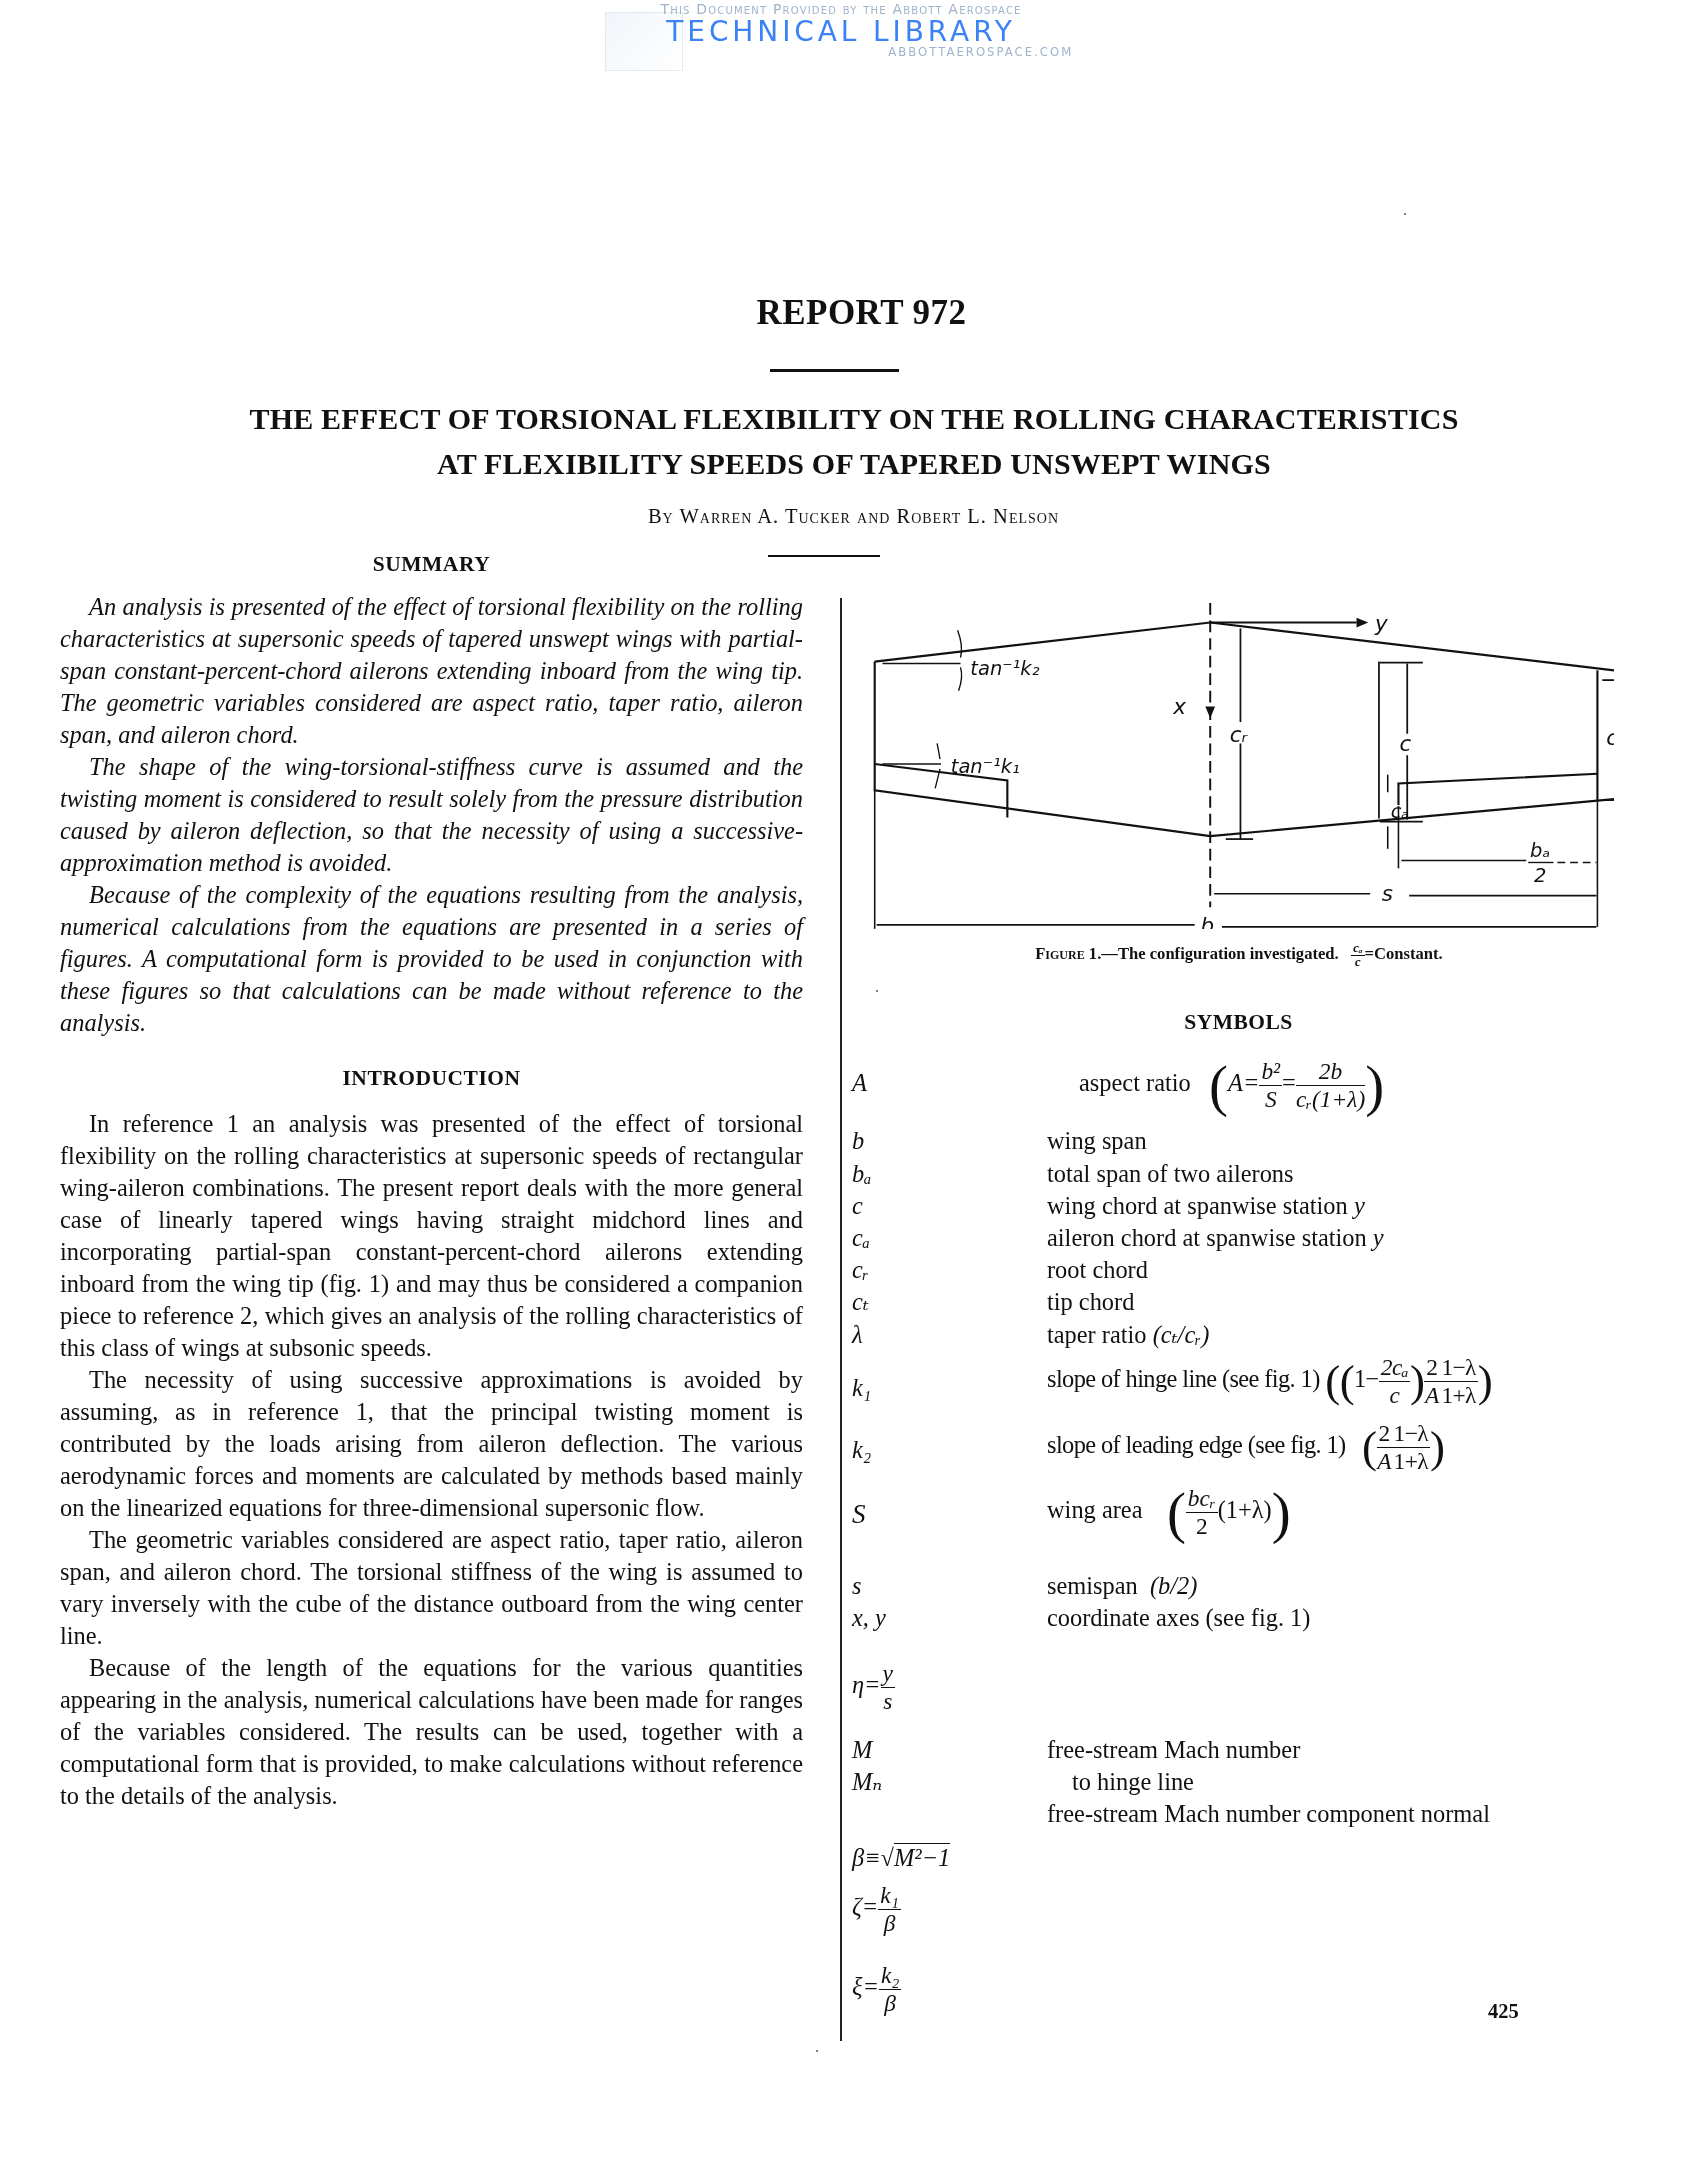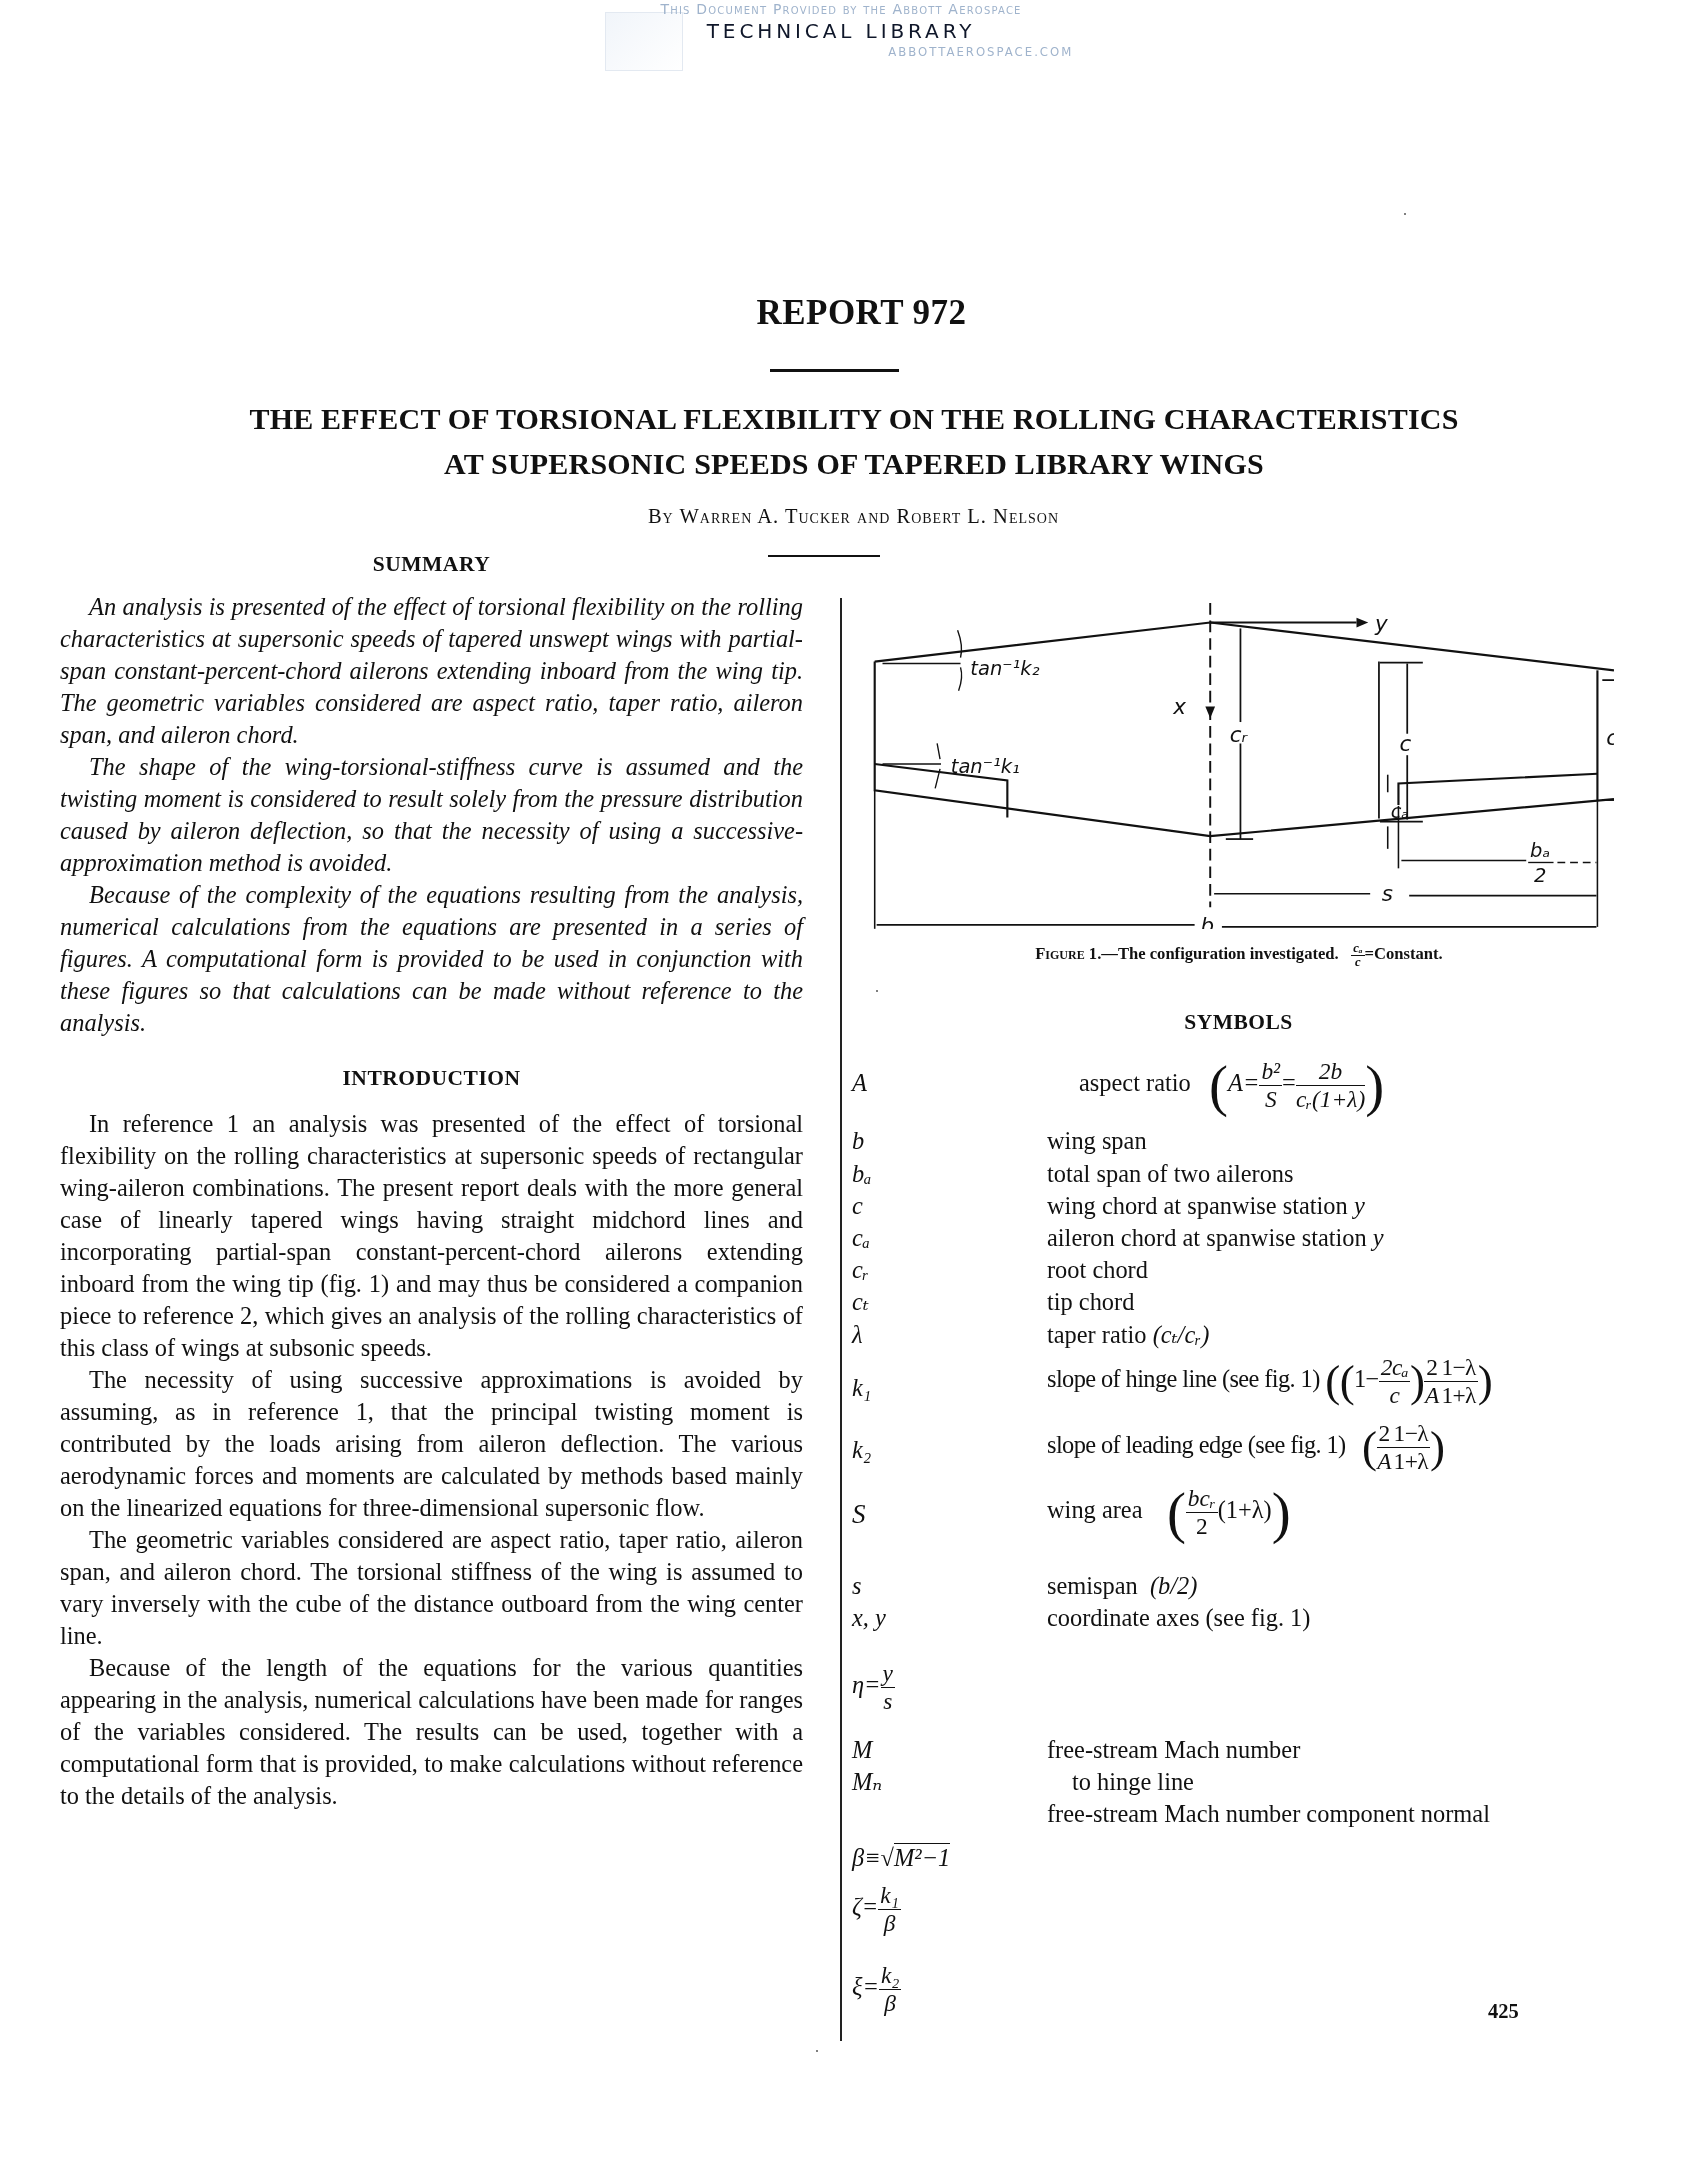--- a/index.html
+++ b/index.html
@@ -3,21 +3,21 @@
 <meta charset="utf-8">
 <style>
   html, body { margin: 0; padding: 0; background: #ffffff; }
   body { width: 1707px; height: 2168px; position: relative; overflow: hidden;
          font-family: "Liberation Serif", "DejaVu Serif", serif; color: #111; }
 
   
   .wm { position: absolute; left: 597px; top: 2.9px; width: 488px; text-align: center;
         color: #9fb3cc; font-family: "DejaVu Sans", "Liberation Sans", sans-serif; }
   .wm .l1 { font-size: 14px; letter-spacing: 1.2px; font-variant: small-caps; line-height: 13.7px; }
-  .wm .l2 { font-size: 20px; letter-spacing: 3.9px; line-height: 29px; color: #0f172a; }
+  .wm .l2 { font-size: 28px; letter-spacing: 3.9px; line-height: 29px; color: #3b82f6; }
   .wm .l3 { font-size: 11.7px; letter-spacing: 2px; line-height: 13.7px; text-align: right; padding-right: 11.7px; }
   .wm-box { position: absolute; left: 605px; top: 11.7px; width: 76px; height: 57px;
             border: 1px solid #e3e9f1; background: linear-gradient(135deg, #f1f5fa, #ffffff); }
 
   .dot { position: absolute; width: 2px; height: 2px; background: #555; border-radius: 1px; }
 
   .report-no { position: absolute; left: 8px; width: 1707px; top: 293px; text-align: center;
                font-size: 35px; font-weight: bold; letter-spacing: 0.5px; }
   .rule { position: absolute; height: 2.9px; background: #111; }
   .title { position: absolute; left: 98px; width: 1512px; top: 396px; text-align: center;
@@ -66,21 +66,21 @@
   <div class="l1">This Document Provided by the Abbott Aerospace</div>
   <div class="l2">TECHNICAL LIBRARY</div>
   <div class="l3">ABBOTTAEROSPACE.COM</div>
 </div>
 <div class="dot" style="left:1404px;top:213px;"></div>
 
 <div class="report-no">REPORT 972</div>
 <div class="rule" style="left:770px;top:369px;width:129px;"></div>
 <div class="title">
   <div>THE EFFECT OF TORSIONAL FLEXIBILITY ON THE ROLLING CHARACTERISTICS</div>
-  <div>AT SUPERSONIC SPEEDS OF TAPERED LIBRARY WINGS</div>
+  <div>AT FLEXIBILITY SPEEDS OF TAPERED UNSWEPT WINGS</div>
 </div>
 <div class="authors">By Warren A. Tucker and Robert L. Nelson</div>
 <div class="rule" style="left:768px;top:555px;width:112px;height:2px;"></div>
 
 <div class="col-left">
   <div class="summary">
     <div class="heading" style="margin-bottom:13.7px;">SUMMARY</div>
     <p>An analysis is presented of the effect of torsional flexibility on the rolling characteristics at supersonic speeds of tapered unswept wings with partial-span constant-percent-chord ailerons extending inboard from the wing tip.  The geometric variables considered are aspect ratio, taper ratio, aileron span, and aileron chord.</p>
     <p>The shape of the wing-torsional-stiffness curve is assumed and the twisting moment is considered to result solely from the pressure distribution caused by aileron deflection, so that the necessity of using a successive-approximation method is avoided.</p>
     <p>Because of the complexity of the equations resulting from the analysis, numerical calculations from the equations are presented in a series of figures.  A computational form is provided to be used in conjunction with these figures so that calculations can be made without reference to the analysis.</p>

